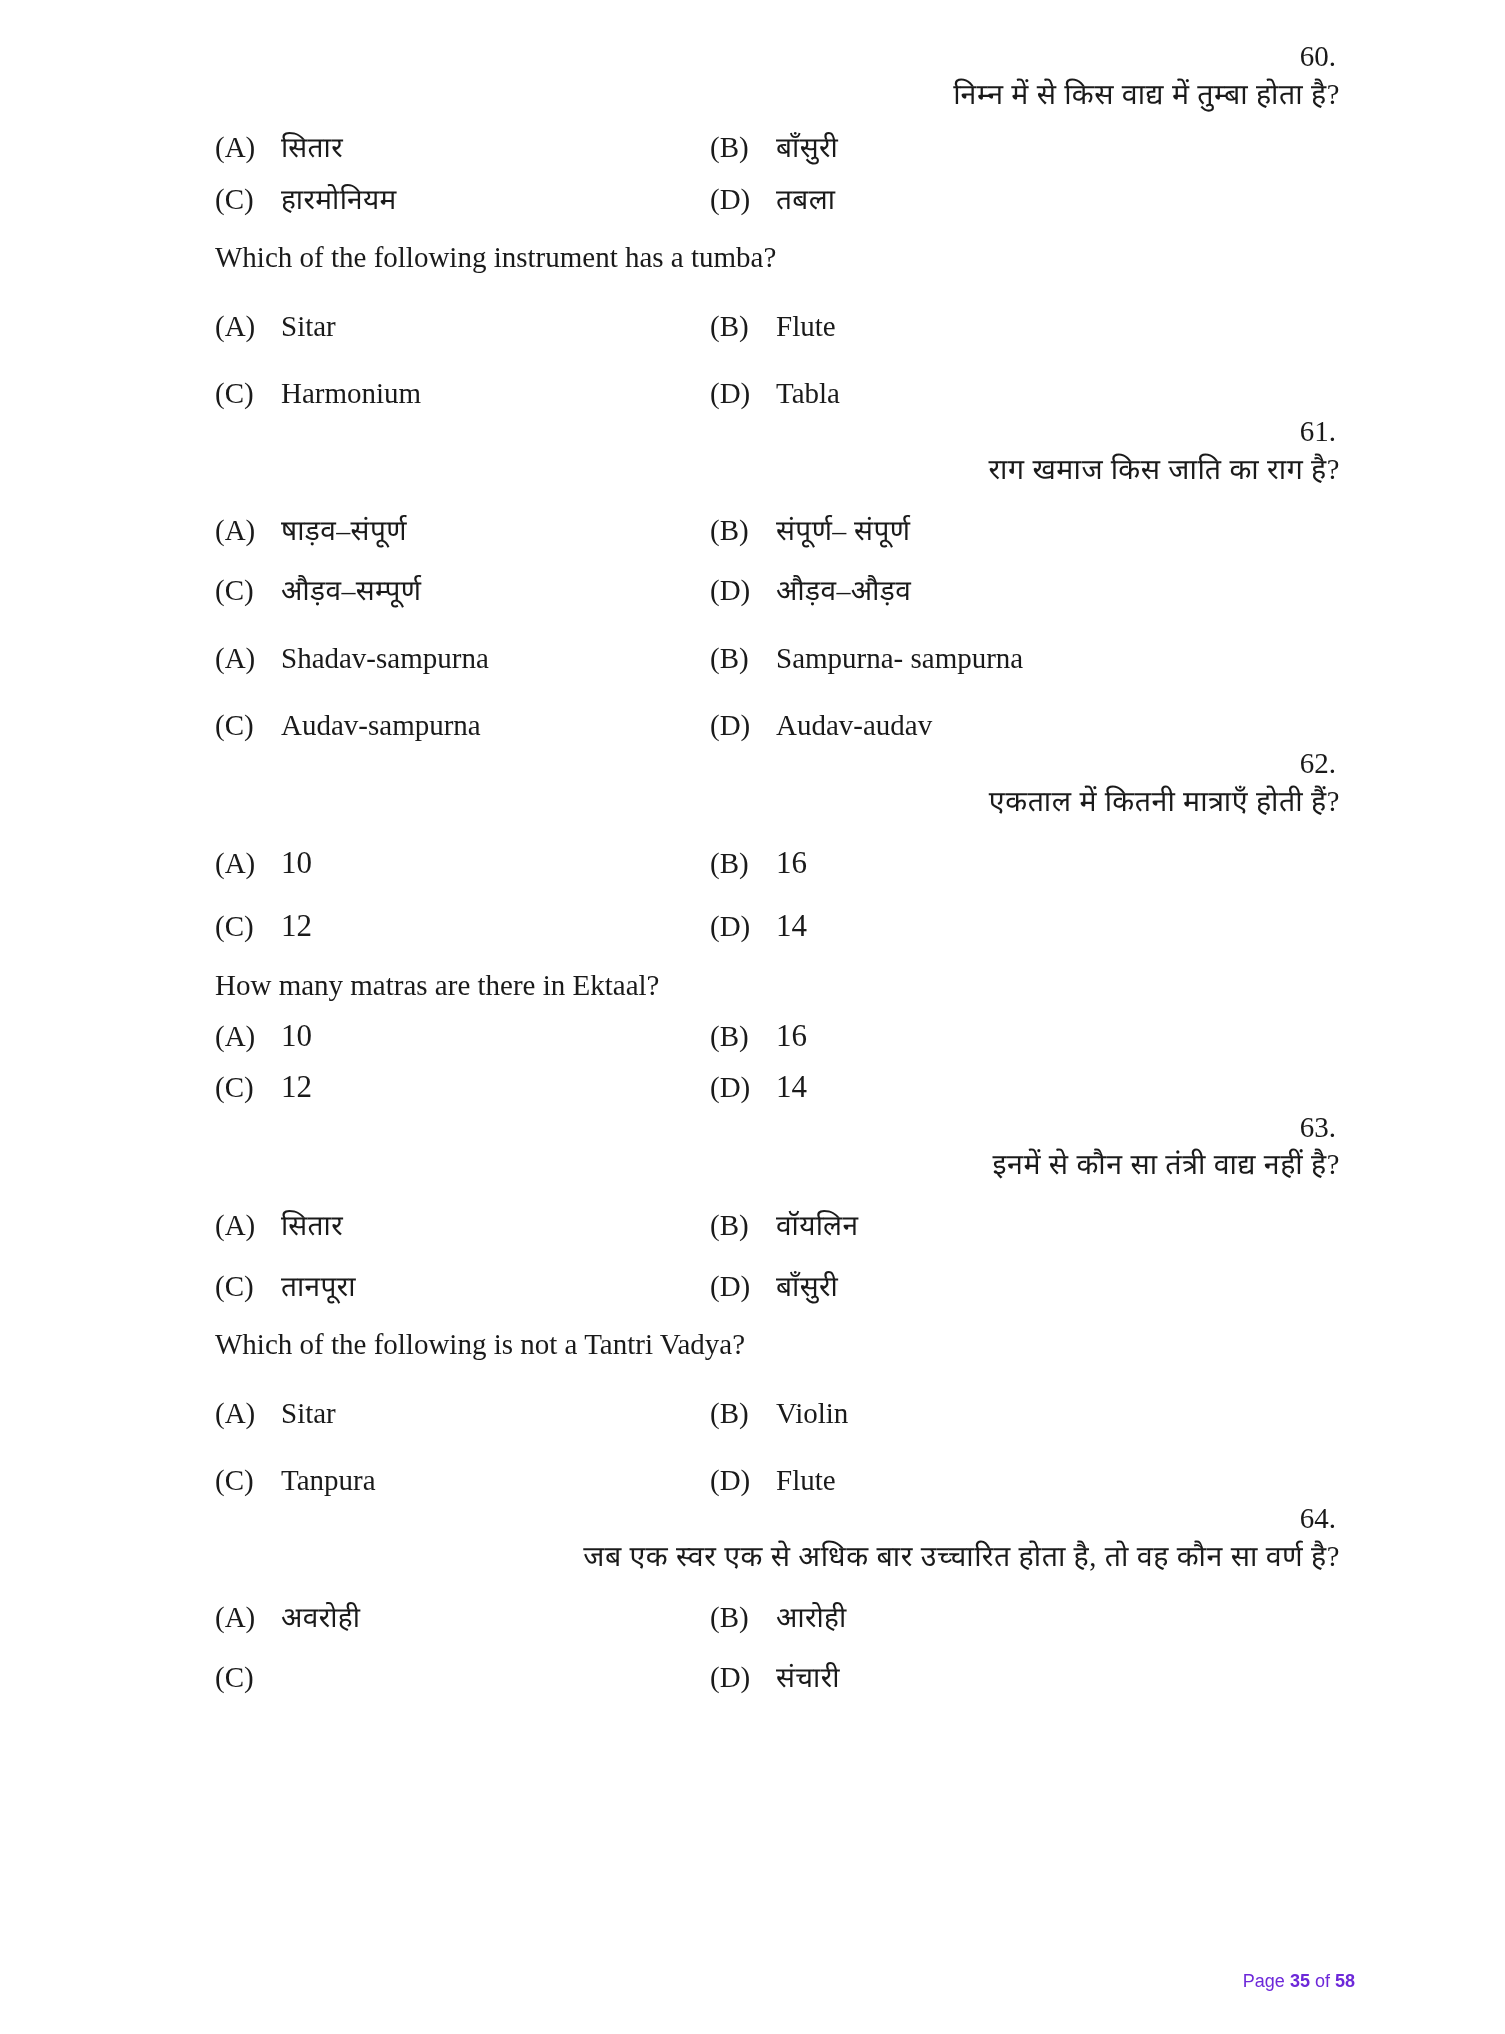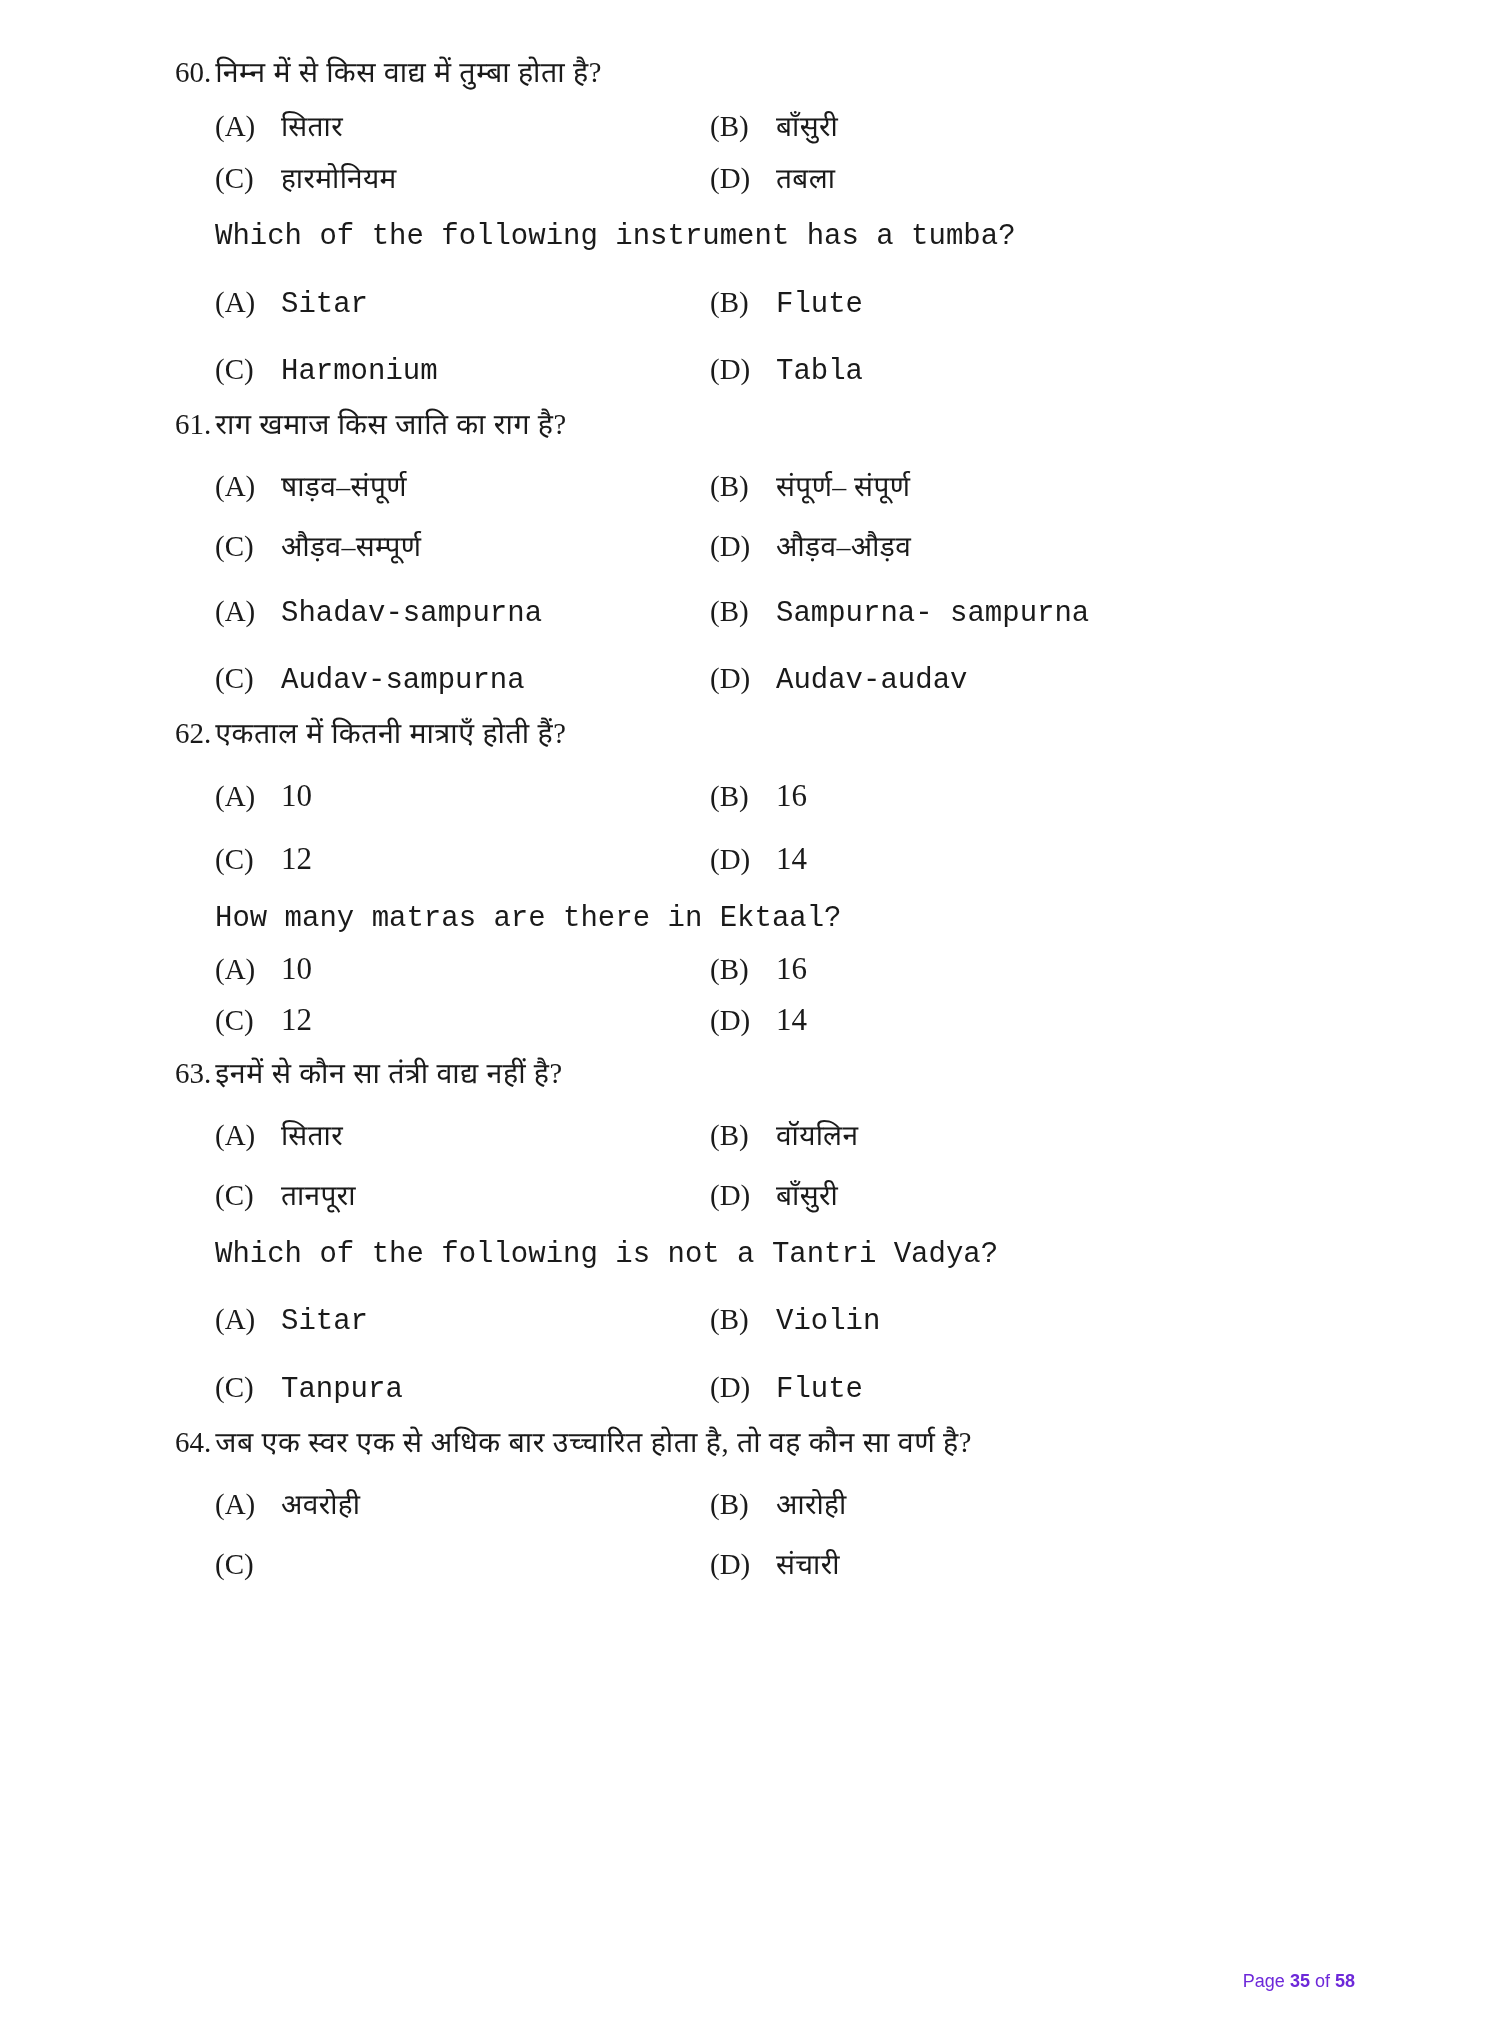--- a/index.html
+++ b/index.html
@@ -24,47 +24,47 @@
     width: 1165px;
   }
 
   .question-block {
     margin-bottom: 2px;
   }
 
   
   .q-stem {
     display: flex;
-    align-items: flex-start;
+    align-items: flex-end;
     font-size: 29px;
     line-height: 1.30;
-    margin-top: 16px;
     margin-bottom: 4px;
     white-space: nowrap;
+    flex-direction: column;
   }
   .q-num {
     flex: 0 0 auto;
     padding-right: 4px;
   }
   .q-text {
     flex: 1 1 auto;
   }
 
   
   .hindi {
     font-family: "Liberation Serif", "DejaVu Serif", serif;
     font-size: 28px;
     letter-spacing: 0.4px;
   }
   .q-stem.hindi-stem .q-text {
     font-size: 28.5px;
     letter-spacing: 0.6px;
   }
   .english {
-    font-family: Liberation Mono, monospace;
+    font-family: Liberation Serif, serif;
     font-size: 29px;
   }
 
   
   .q-sub {
     font-size: 29px;
     line-height: 1.3;
     margin: 22px 0 6px 40px;
   }
 

